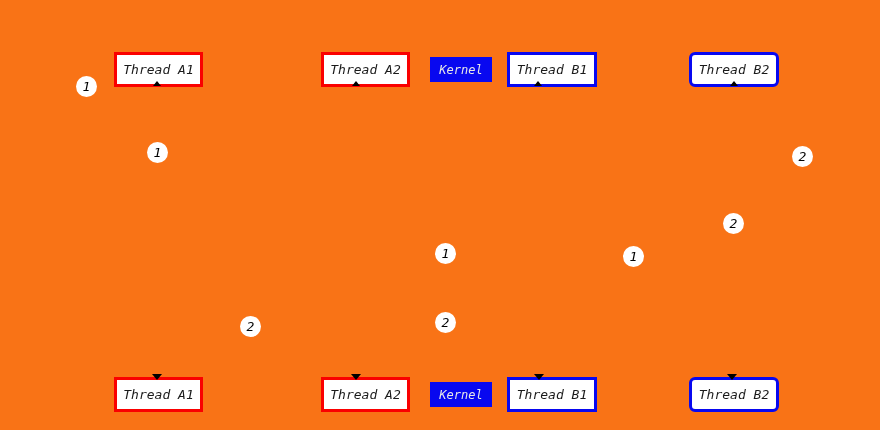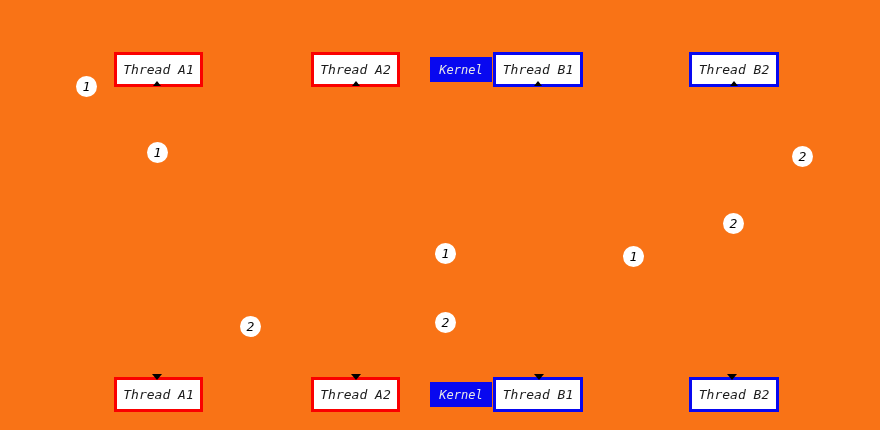--- a/index.html
+++ b/index.html
@@ -18,24 +18,24 @@
   .border-blue { border:3px solid #0808f0; }
   .kernel {
     background:#0808f0; color:#e8e8e8; border:none;
     height:25px; font-size:12px;
   }
   .row-top    { top:52px; }
   .row-bottom { top:377px; }
   .kernel.row-top    { top:57px; }
   .kernel.row-bottom { top:382px; }
   .col-a1 { left:114px; width:89px; }
-  .col-a2 { left:311px; width:89px; }
+  .col-a2 { left:321px; width:89px; }
   .col-k  { left:430px; width:62px; }
-  .col-b1 { left:493px; width:90px; }
-  .col-b2 { left:689px; width:90px; }
+  .col-b1 { left:507px; width:90px; }
+  .col-b2 { left:689px; width:90px;border-radius:6px; }
 
   
   .notch { position:absolute; width:0; height:0; z-index:3; }
   .notch.up   { border-left:4px solid transparent; border-right:4px solid transparent; border-bottom:5px solid #000; top:81px; }
   .notch.down { border-left:5px solid transparent; border-right:5px solid transparent; border-top:6px solid #000; top:374px; }
   .n-a1t { left:153px; } .n-a2t { left:352px; } .n-b1t { left:534px; } .n-b2t { left:730px; }
   .n-a1b { left:152px; } .n-a2b { left:351px; } .n-b1b { left:534px; } .n-b2b { left:727px; }
 
   
   .marker {

